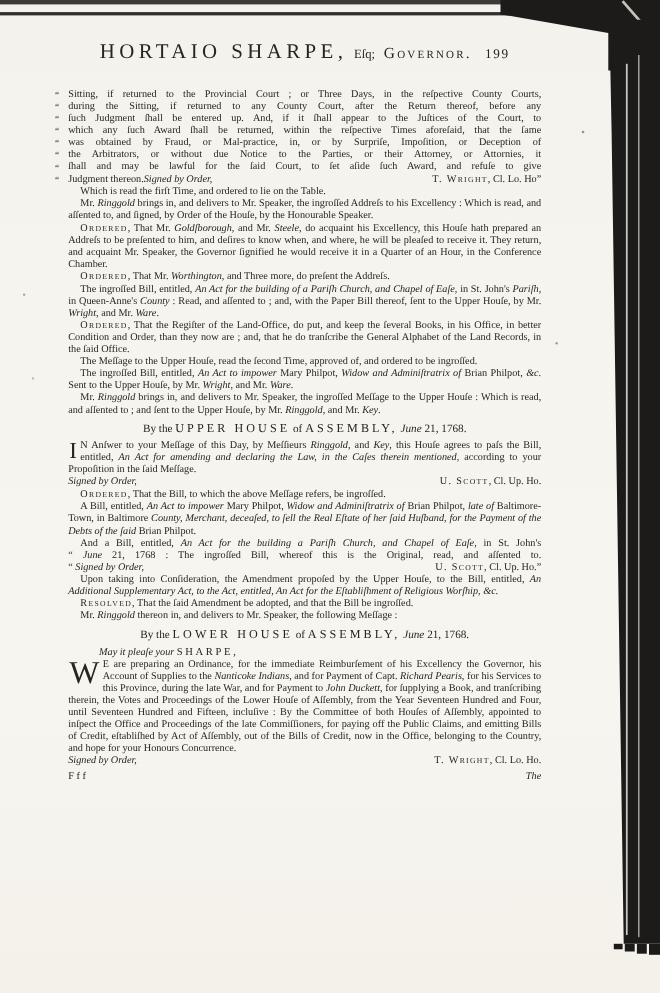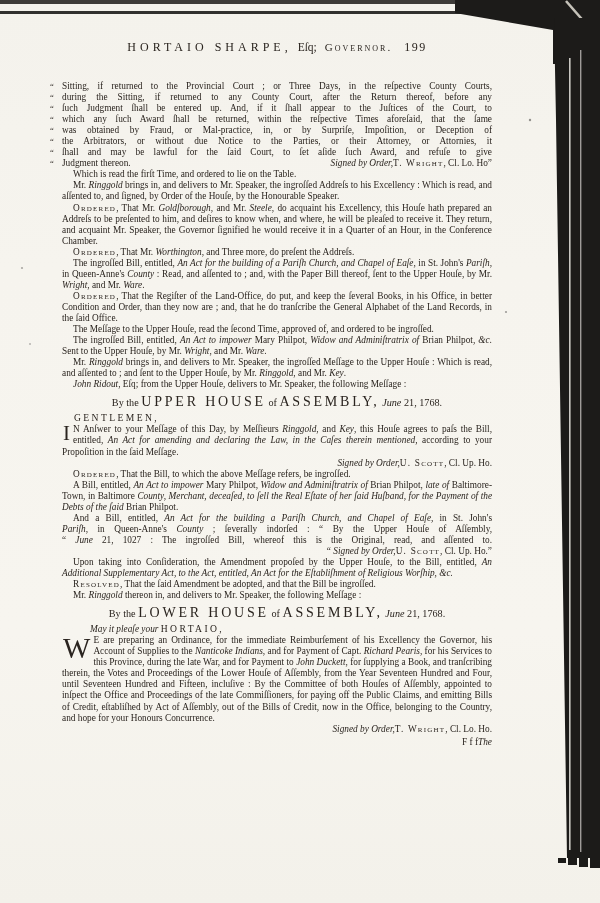--- a/index.html
+++ b/index.html
@@ -13,49 +13,49 @@
     position:relative;width:600px;height:903px;overflow:hidden;
     background:linear-gradient(180deg,#f4f2ec 0%, var(--paper) 30%, #f7f5ef 70%, #f3f1ea 100%);
     color:var(--ink);
     font-family:"Liberation Serif","DejaVu Serif",serif;
   }
   
   .page-header{
     position:absolute;top:37px;left:62px;width:430px;
     text-align:center;white-space:nowrap;
   }
-  .h-main{font-size:12px;letter-spacing:4px;text-align:center;}
+  .h-main{font-size:19px;letter-spacing:4px;text-align:center;}
   .h-esq{font-size:11.5px;margin-left:2px;}
-  .h-role{font-variant:small-caps;font-size:11px;letter-spacing:2px;margin-left:4px;margin-top:24px;}
+  .h-role{font-variant:small-caps;font-size:14px;letter-spacing:2px;margin-left:4px;margin-top:24px;}
   .h-num{font-size:12px;margin-left:8px;letter-spacing:1.5px;}
 
   
   .page-body{
     position:absolute;top:81px;left:62px;width:430px;
     font-size:9.3px;line-height:11.05px;
   }
   .para{margin:0;text-align:justify;text-indent:11px;}
   .para.noindent{text-indent:0;}
   .heading{margin:6px 0 4px;text-align:center;font-size:10.2px;text-indent:0;}
-  .heading .s-caps{font-size:14px;}
+  .heading .s-caps{font-size:11px;}
   .salute{text-indent:12px;text-align:left;margin-top:1px;}
   .salute .s-caps,.salute2 .s-caps{font-size:9.6px;letter-spacing:2.4px;}
   .salute2{text-indent:28px;text-align:left;}
   .s-r{}
   .s-i{font-style:italic;}
   .s-sc{font-variant:small-caps;letter-spacing:1.2px;}
   .s-caps{letter-spacing:2.8px;}
   .s-qm{position:absolute;left:-12px;top:0;font-size:8.5px;}
   .qline{position:relative;text-align:justify;text-align-last:justify;}
   .indent-first .qline:first-child{text-indent:11px;}
   .dropcap{float:left;font-size:21px;line-height:17px;padding:1px 3px 0 1px;}
   .bigdrop .dropcap{font-size:29px;line-height:22px;padding-top:2px;}
   .sigrow{display:flex;align-items:baseline;}
   .sig-left{position:relative;}
-  .sig-center{flex:1;text-align:right;}
+  .sig-center{flex:1;text-align:left;}
   .sig-right{text-align:center;}
   .footer{margin-top:2px;}
 
   
   .edge-svg{position:absolute;inset:0;pointer-events:none;}
   .edge-fill{fill:var(--edge);}
   .paper-fill{fill:var(--paper);}
   .hl-stroke{stroke:var(--hl);}
 </style>
 </head>
@@ -87,46 +87,43 @@
       </div>
       <div class="para"><span class="s-r">Which is read the firſt Time, and ordered to lie on the Table.</span></div>
       <div class="para"><span class="s-r">Mr. </span><span class="s-i">Ringgold</span><span class="s-r"> brings in, and delivers to Mr. Speaker, the ingroſſed Addreſs to his Excellency : Which is read, and aſſented to, and ſigned, by Order of the Houſe, by the Honourable Speaker.</span></div>
       <div class="para"><span class="s-sc">Ordered</span><span class="s-r">, That Mr. </span><span class="s-i">Goldſborough</span><span class="s-r">, and Mr. </span><span class="s-i">Steele</span><span class="s-r">, do acquaint his Excellency, this Houſe hath prepared an Addreſs to be preſented to him, and deſires to know when, and where, he will be pleaſed to receive it.  They return, and acquaint Mr. Speaker, the Governor ſignified he would receive it in a Quarter of an Hour, in the Conference Chamber.</span></div>
       <div class="para"><span class="s-sc">Ordered</span><span class="s-r">, That Mr. </span><span class="s-i">Worthington</span><span class="s-r">, and Three more, do preſent the Addreſs.</span></div>
       <div class="para"><span class="s-r">The ingroſſed Bill, entitled, </span><span class="s-i">An Act for the building of a Pariſh Church, and Chapel of Eaſe,</span><span class="s-r"> in St. John's </span><span class="s-i">Pariſh</span><span class="s-r">, in Queen-Anne's </span><span class="s-i">County</span><span class="s-r"> : Read, and aſſented to ; and, with the Paper Bill thereof, ſent to the Upper Houſe, by Mr. </span><span class="s-i">Wright</span><span class="s-r">, and Mr. </span><span class="s-i">Ware</span><span class="s-r">.</span></div>
       <div class="para"><span class="s-sc">Ordered</span><span class="s-r">, That the Regiſter of the Land-Office, do put, and keep the ſeveral Books, in his Office, in better Condition and Order, than they now are ; and, that he do tranſcribe the General Alphabet of the Land Records, in the ſaid Office.</span></div>
       <div class="para"><span class="s-r">The Meſſage to the Upper Houſe, read the ſecond Time, approved of, and ordered to be ingroſſed.</span></div>
       <div class="para"><span class="s-r">The ingroſſed Bill, entitled, </span><span class="s-i">An Act to impower</span><span class="s-r"> Mary Philpot, </span><span class="s-i">Widow and Adminiſtratrix of</span><span class="s-r"> Brian Philpot, </span><span class="s-i">&amp;c.</span><span class="s-r">  Sent to the Upper Houſe, by Mr. </span><span class="s-i">Wright</span><span class="s-r">, and Mr. </span><span class="s-i">Ware</span><span class="s-r">.</span></div>
       <div class="para"><span class="s-r">Mr. </span><span class="s-i">Ringgold</span><span class="s-r"> brings in, and delivers to Mr. Speaker, the ingroſſed Meſſage to the Upper Houſe : Which is read, and aſſented to ; and ſent to the Upper Houſe, by Mr. </span><span class="s-i">Ringgold</span><span class="s-r">, and Mr. </span><span class="s-i">Key</span><span class="s-r">.</span></div>
-      <div class="para"><span class="s-i">John Ridout</span><span class="s-r">, Eſq; from the Upper Houſe, delivers to Mr. Speaker, the following Meſſage :</span></div>
       <div class="heading"><span class="s-r">By the </span><span class="s-caps">UPPER HOUSE</span><span class="s-r"> of </span><span class="s-caps">ASSEMBLY,</span><span class="s-r"> </span><span class="s-i">June</span><span class="s-r"> 21, 1768.</span></div>
-      <div class="para salute"><span class="s-caps">GENTLEMEN,</span></div>
       <div class="para noindent"><span class="dropcap">I</span><span class="s-r">N Anſwer to your Meſſage of this Day, by Meſſieurs </span><span class="s-i">Ringgold</span><span class="s-r">, and </span><span class="s-i">Key</span><span class="s-r">, this Houſe agrees to paſs the Bill, entitled, </span><span class="s-i">An Act for amending and declaring the Law, in the Caſes therein mentioned,</span><span class="s-r"> according to your Propoſition in the ſaid Meſſage.</span></div>
       <div class="sigrow">
         <span class="sig-left"></span>
         <span class="sig-center"><span class="s-i">Signed by Order,</span></span>
         <span class="sig-right"><span class="s-sc">U. Scott</span><span class="s-r">, Cl. Up. Ho.</span></span>
       </div>
       <div class="para"><span class="s-sc">Ordered</span><span class="s-r">, That the Bill, to which the above Meſſage refers, be ingroſſed.</span></div>
       <div class="para"><span class="s-r">A Bill, entitled, </span><span class="s-i">An Act to impower</span><span class="s-r"> Mary Philpot, </span><span class="s-i">Widow and Adminiſtratrix of</span><span class="s-r"> Brian Philpot, </span><span class="s-i">late of</span><span class="s-r"> Baltimore-Town, in Baltimore </span><span class="s-i">County, Merchant, deceaſed, to ſell the Real Eſtate of her ſaid Huſband, for the Payment of the Debts of the ſaid</span><span class="s-r"> Brian Philpot.</span></div>
       <div class="lines indent-first">
         <div class="qline"><span class="s-r">And a Bill, entitled, </span><span class="s-i">An Act for the building a Pariſh Church, and Chapel of Eaſe,</span><span class="s-r"> in St. John's</span></div>
-        <div class="qline"><span class="s-i">Pariſh</span><span class="s-r">, in Queen-Anne's </span><span class="s-i">County</span><span class="s-r"> ; ſeverally indorſed :  “ By the Upper Houſe of Aſſembly,</span></div>
-        <div class="qline"><span class="s-r">“ </span><span class="s-i">June</span><span class="s-r"> 21, 1027 : The ingroſſed Bill, whereof this is the Original, read, and aſſented to.</span></div>
+        <div class="qline"><span class="s-r">“ </span><span class="s-i">June</span><span class="s-r"> 21, 1768 : The ingroſſed Bill, whereof this is the Original, read, and aſſented to.</span></div>
       </div>
       <div class="sigrow">
         <span class="sig-left"></span>
         <span class="sig-center"><span class="s-r">“ </span><span class="s-i">Signed by Order,</span></span>
         <span class="sig-right"><span class="s-sc">U. Scott</span><span class="s-r">, Cl. Up. Ho.”</span></span>
       </div>
       <div class="para"><span class="s-r">Upon taking into Conſideration, the Amendment propoſed by the Upper Houſe, to the Bill, entitled, </span><span class="s-i">An Additional Supplementary Act, to the Act, entitled, An Act for the Eſtabliſhment of Religious Worſhip, &amp;c.</span></div>
       <div class="para"><span class="s-sc">Resolved</span><span class="s-r">, That the ſaid Amendment be adopted, and that the Bill be ingroſſed.</span></div>
       <div class="para"><span class="s-r">Mr. </span><span class="s-i">Ringgold</span><span class="s-r"> thereon in, and delivers to Mr. Speaker, the following Meſſage :</span></div>
       <div class="heading"><span class="s-r">By the </span><span class="s-caps">LOWER HOUSE</span><span class="s-r"> of </span><span class="s-caps">ASSEMBLY,</span><span class="s-r"> </span><span class="s-i">June</span><span class="s-r"> 21, 1768.</span></div>
-      <div class="para salute2"><span class="s-i">May it pleaſe your </span><span class="s-caps">HORTAIO,</span></div>
+      <div class="para salute2"><span class="s-i">May it pleaſe your </span><span class="s-caps">SHARPE,</span></div>
       <div class="para noindent bigdrop"><span class="dropcap">W</span><span class="s-r">E are preparing an Ordinance, for the immediate Reimburſement of his Excellency the Governor, his Account of Supplies to the </span><span class="s-i">Nanticoke Indians</span><span class="s-r">, and for Payment of Capt. </span><span class="s-i">Richard Pearis</span><span class="s-r">, for his Services to this Province, during the late War, and for Payment to </span><span class="s-i">John Duckett</span><span class="s-r">, for ſupplying a Book, and tranſcribing therein, the Votes and Proceedings of the Lower Houſe of Aſſembly, from the Year Seventeen Hundred and Four, until Seventeen Hundred and Fifteen, incluſive : By the Committee of both Houſes of Aſſembly, appointed to inſpect the Office and Proceedings of the late Commiſſioners, for paying off the Public Claims, and emitting Bills of Credit, eſtabliſhed by Act of Aſſembly, out of the Bills of Credit, now in the Office, belonging to the Country, and hope for your Honours Concurrence.</span></div>
       <div class="sigrow">
         <span class="sig-left"></span>
         <span class="sig-center"><span class="s-i">Signed by Order,</span></span>
         <span class="sig-right"><span class="s-sc">T. Wright</span><span class="s-r">, Cl. Lo. Ho.</span></span>
       </div>
       <div class="sigrow footer">
         <span class="sig-left"></span>
         <span class="sig-center"><span class="s-r">F f f</span></span>
         <span class="sig-right"><span class="s-i">The</span></span>

